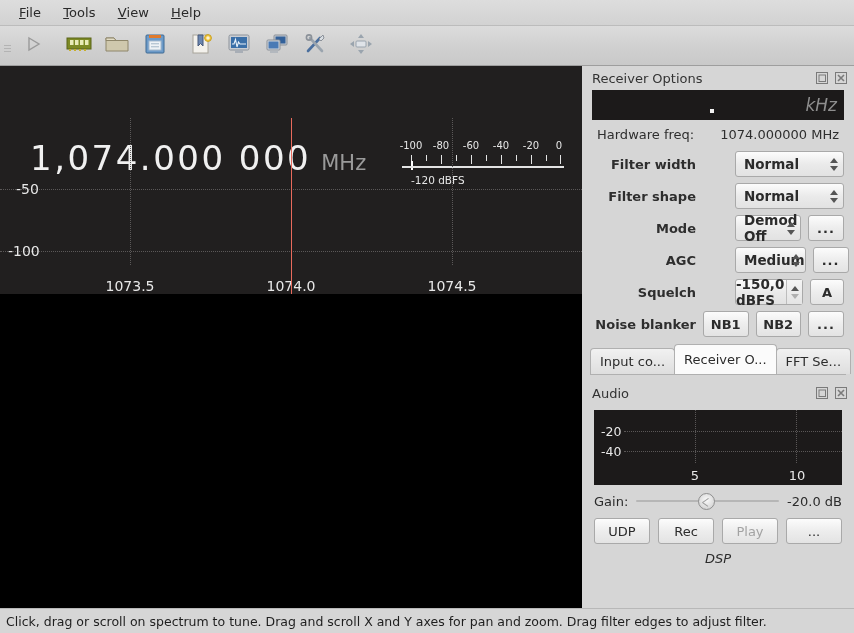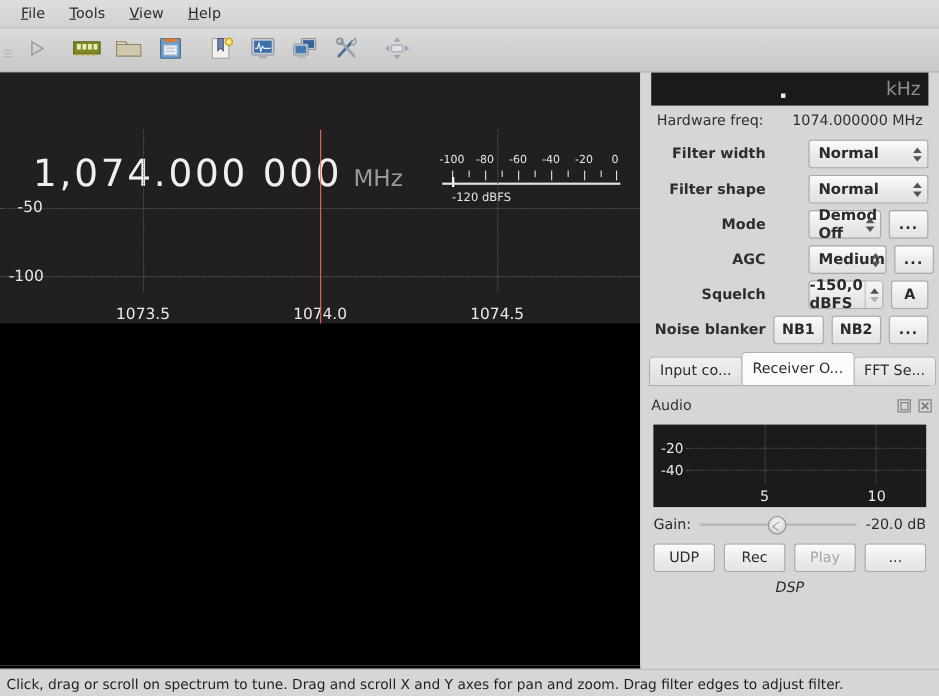--- a/index.html
+++ b/index.html
@@ -88,21 +88,21 @@
   .dock-title .t { flex: 1; }
   .dock-btn { width: 14px; height: 14px; margin-left: 5px; position: relative; }
   .dock-btn svg { display:block; }
 
   .freqbox {
     margin: 0 10px; height: 30px; background: #1c1a1a;
     display: flex; align-items: center; justify-content: flex-end; padding-right: 7px;
     position: relative;
   }
   .freqbox .dot { position: absolute; left: 118px; bottom: 7px; width: 4px; height: 4px; background: #f2f2f2; }
-  .freqbox .khz { color: #8e8e8e; font-size: 17px; }
+  .freqbox .khz { color: #8e8e8e; font-size: 17px; font-style: italic; }
 
   .hwfreq { display: flex; justify-content: center; gap: 26px; padding: 7px 10px 6px 10px; font-size: 13px; color: #2e2e2e; }
 
   .row { display: flex; align-items: center; padding: 3px 10px; gap: 7px; font-weight: bold; }
   .row .lbl { font-size: 13px; color: #2e2e2e; text-align: right; width: 104px; flex: none; }
 
   .spin {
     flex: 1; height: 26px; position: relative;
     background: linear-gradient(to bottom,#fcfcfc 0%,#eaeaea 52%,#e2e2e2 100%);
     border: 1px solid #a9a9a9; border-radius: 3px;
@@ -361,20 +361,35 @@
       <div class="xlab" style="left:291px; top:212px">1074.0</div>
       <div class="xlab" style="left:452px; top:212px">1074.5</div>
 
       <div class="tune-line" style="left:291px"></div>
     </div>
   </div>
   <div class="sb-split"></div>
 
   <div class="dock">
 
+    <div class="dock-title">
+      <div class="t">Receiver Options</div>
+      <div class="dock-btn">
+        <svg width="14" height="14" viewBox="0 0 14 14">
+            <rect x="1.5" y="1.5" width="11" height="11" fill="none" stroke="#7a7a7a"></rect>
+            <rect x="4" y="4" width="6.5" height="6.5" fill="none" stroke="#7a7a7a"></rect>
+          </svg>
+      </div>
+      <div class="dock-btn">
+        <svg width="14" height="14" viewBox="0 0 14 14">
+            <rect x="1.5" y="1.5" width="11" height="11" fill="none" stroke="#7a7a7a"></rect>
+            <path d="M4,4 L10,10 M10,4 L4,10" stroke="#7a7a7a" stroke-width="1.6"></path>
+          </svg>
+      </div>
+    </div>
 
     <div class="freqbox">
       <div class="dot"></div>
       <span class="khz">kHz</span>
     </div>
 
     <div class="hwfreq">
       <span>Hardware freq:</span>
       <span>1074.000000 MHz</span>
     </div>

